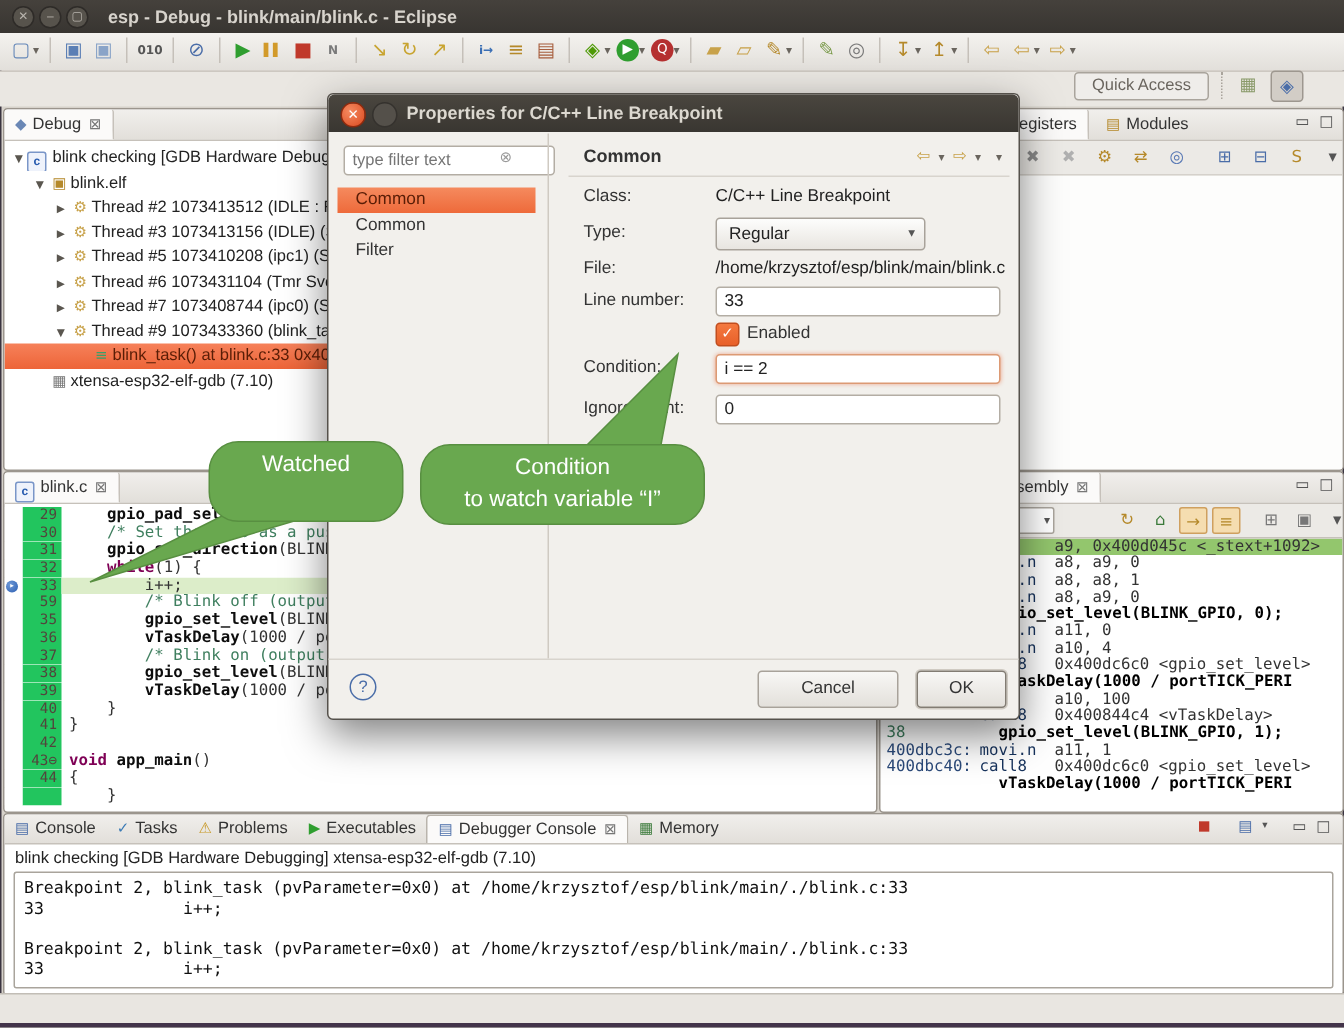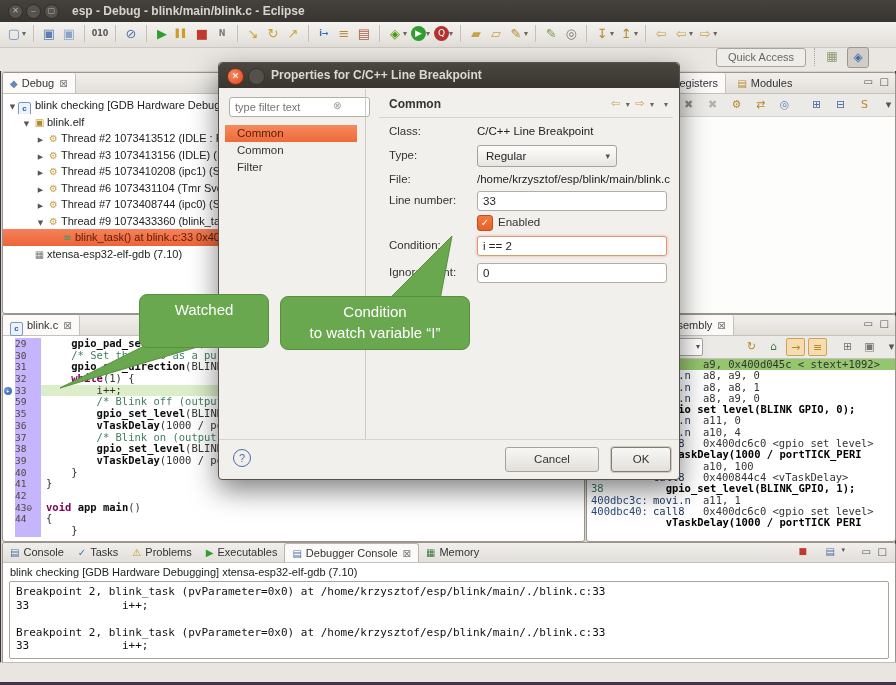--- a/index.html
+++ b/index.html
@@ -37,21 +37,21 @@
   .tclose{color:#777;font-size:10px;margin-left:5px;font-family:"DejaVu Sans"}
   .minmax{position:absolute;top:3px;font-size:10px;color:#555;font-family:"DejaVu Sans"}
   
   .tree-row{height:16.5px;line-height:16.5px;white-space:nowrap;font-size:11px;color:#222;overflow:hidden}
   .tree-exp{display:inline-block;width:11px;font-size:7px;color:#5a564f;text-align:center;font-family:"DejaVu Sans"}
   .tree-ic{display:inline-block;width:15px;text-align:center;font-size:10px;font-family:"DejaVu Sans"}
   .tree-row.sel{background:linear-gradient(#f6815a,#ed6438);color:#591d06}
   
   .ed-row{height:11.7px;line-height:11.7px;white-space:pre;font-family:"DejaVu Sans Mono",monospace;font-size:10.5px;display:flex;overflow:hidden}
   .ed-bpcol{width:12px;background:#fff;position:relative;flex:none}
-  .ed-num{width:23px;background:#c4b5fd;color:#53443c;padding-right:3px;font-size:9.5px;flex:none}
+  .ed-num{width:23px;background:#22c55e;color:#53443c;text-align:right;padding-right:3px;font-size:9.5px;flex:none}
   .ed-code{flex:1;padding-left:5px;color:#333}
   .ed-row.hl .ed-code{background:#dcedc9}
   .bp-marker{position:absolute;left:1px;top:2px;width:8px;height:8px;border-radius:50%;
              background:radial-gradient(circle at 35% 35%,#6f9ad8,#2a5db0);color:#fff;font-size:6px;line-height:8px;text-align:center}
   .kw{color:#7f0055;font-weight:bold}.cmt{color:#3f7f5f}.str{color:#2a00ff}.fn{color:#0d0d0d;font-weight:bold}.pl{color:#333}
   
   .dis-toolbar{height:22px;background:#eceae6;border-bottom:1px solid #c6c1ba;position:relative}
   .dis-combo{position:absolute;left:4px;top:2px;width:106px;height:16px;background:#fff;border:1px solid #a9a49c;border-radius:2px;
              font-size:10px;line-height:16px;color:#8a8379;padding-left:4px;overflow:hidden;white-space:nowrap}
   .dis-combo .dd{position:absolute;right:2px;top:0;font-size:8px;color:#555;font-family:"DejaVu Sans"}
@@ -102,21 +102,21 @@
   .dlg-select .dd{position:absolute;right:6px;top:0;font-size:9px;color:#555;font-family:"DejaVu Sans"}
   .dlg-check{position:absolute;left:258px;width:14px;height:14px;border-radius:3px;border:1px solid #c14e1f;
              background:linear-gradient(#f4793f,#e8602a);color:#fff;font-size:10px;font-weight:bold;line-height:14px;text-align:center;font-family:"DejaVu Sans"}
   .dlg-footsep{position:absolute;left:0;right:0;top:376px;height:1px;background:#d8d4cd}
   .dlg-help{position:absolute;left:14px;top:386px;width:16px;height:16px;border:1px solid #4a6da8;border-radius:50%;
             color:#4a6da8;font-size:11px;line-height:16px;text-align:center}
   .dlg-btn{position:absolute;top:384px;height:23px;background:linear-gradient(#f8f7f5,#e3e0db);border:1px solid #a8a29a;
            border-radius:3px;font-size:11.5px;color:#333;text-align:center;line-height:22px}
   .dlg-btn.ok{border-color:#827c73;box-shadow:0 0 0 1px #cfcac2}
   
-  .callout{position:absolute;background:#69a84f;border:1px solid #588f41;border-radius:8px;color:#fff;text-align:center;
+  .callout{position:absolute;background:#69a84f;border:1px solid #588f41;border-radius:20px;color:#fff;text-align:center;
            font-size:15px;line-height:1.4;z-index:20;padding-top:4px;box-sizing:border-box}
   #tails{position:absolute;left:0;top:0;z-index:19;pointer-events:none}
 </style>
 </head>
 <body>
 
 <div class="abs titlebar">
   <div class="abs winbtn" style="left:8px">✕</div>
   <div class="abs winbtn" style="left:26px">–</div>
   <div class="abs winbtn" style="left:44px">▢</div>

